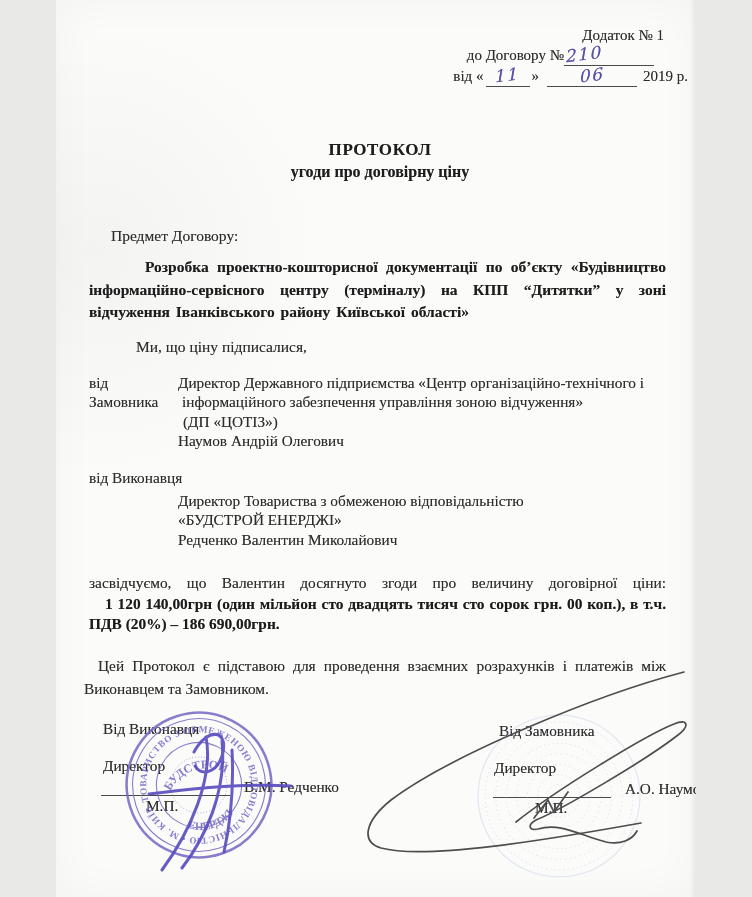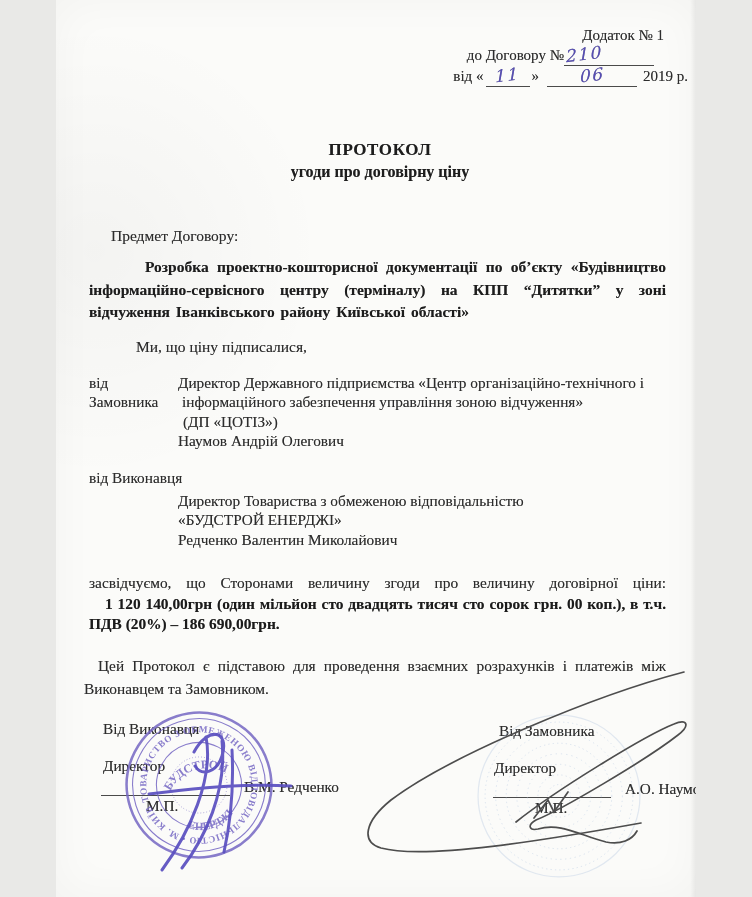--- a/index.html
+++ b/index.html
@@ -94,21 +94,21 @@
   </div>
 
   <div class="contractor-label soft">від Виконавця</div>
   <div class="contractor-desc soft">
     <div>Директор Товариства з обмеженою відповідальністю</div>
     <div>«БУДСТРОЙ ЕНЕРДЖІ»</div>
     <div>Редченко Валентин Миколайович</div>
   </div>
 
   <div class="price soft">
-    <div class="price-intro">засвідчуємо, що Сторонами величину згоди про величину договірної ціни:</div>
+    <div class="price-intro">засвідчуємо, що Валентин досягнуто згоди про величину договірної ціни:</div>
     <div class="price-bold">1 120 140,00грн (один мільйон сто двадцять тисяч сто сорок грн. 00 коп.), в т.ч. ПДВ (20%) – 186 690,00грн.</div>
   </div>
 
   <div class="closing soft">Цей Протокол є підставою для проведення взаємних розрахунків і платежів між Виконавцем та Замовником.</div>
 
   <div class="sigzone">
 
     <div class="lbl soft" style="left:47px;top:70px;">Від Виконавця</div>
     <div class="lbl soft" style="left:47px;top:107px;">Директор</div>
     <div class="sigrow soft" style="left:45px;top:128px;">

